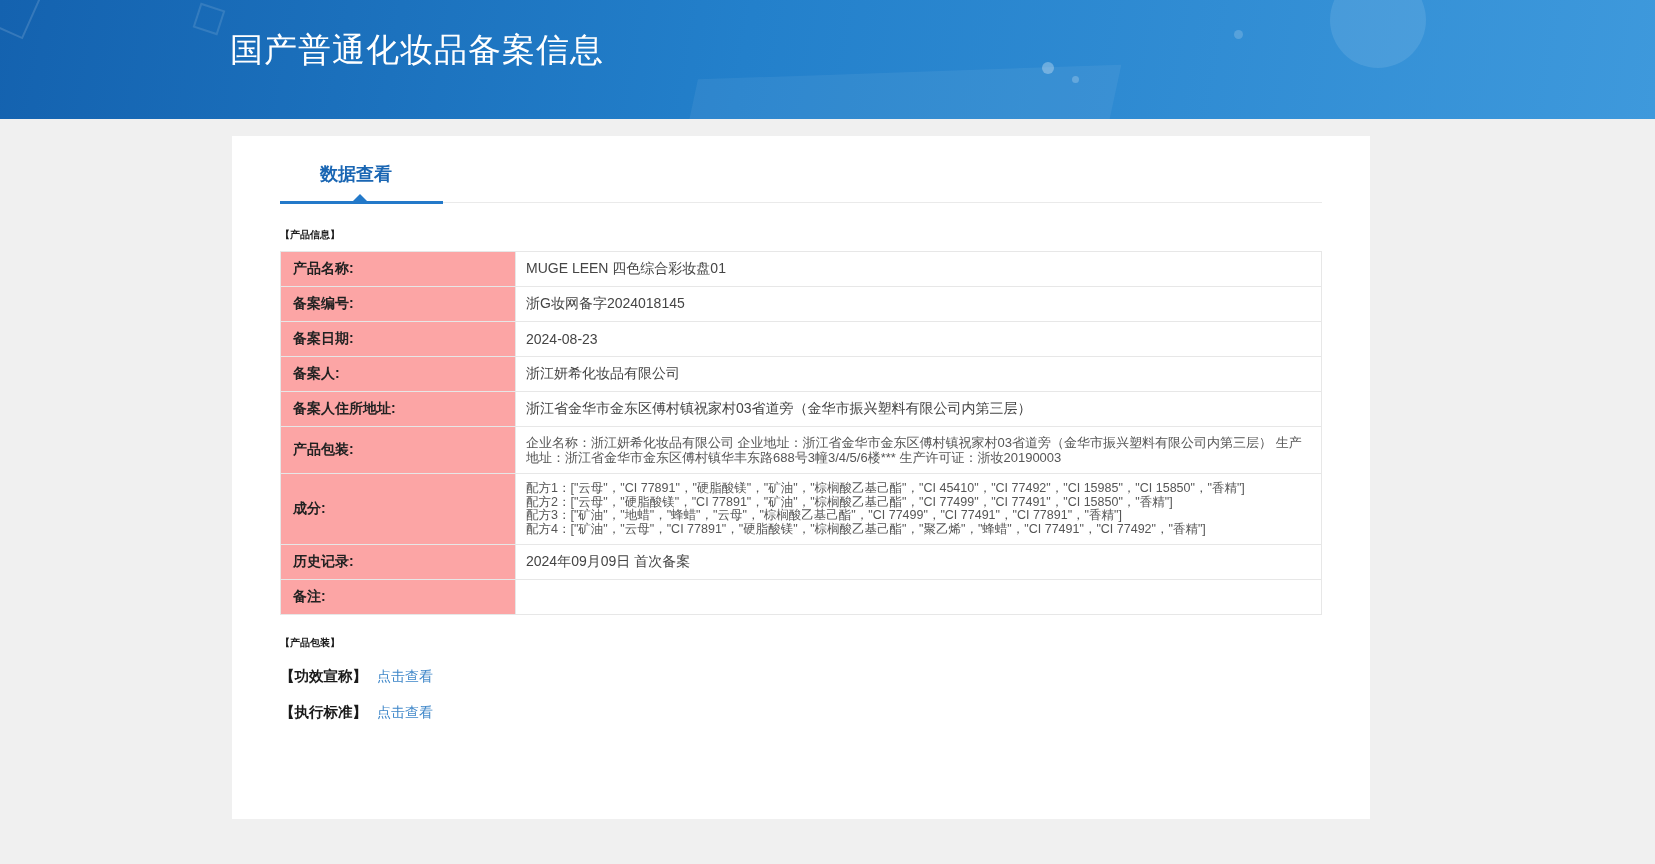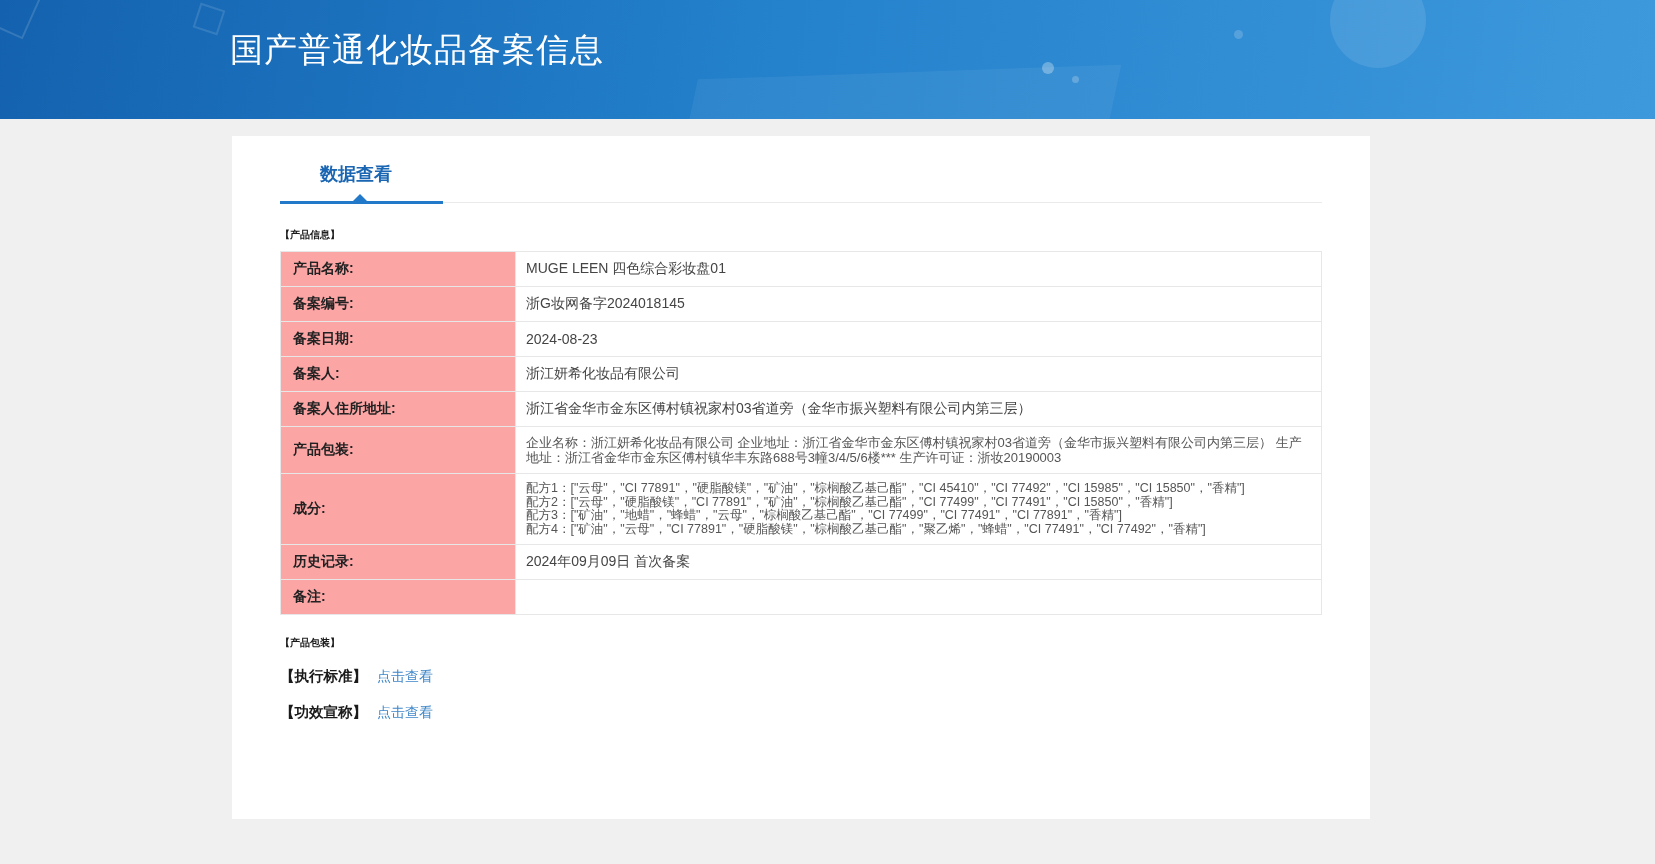--- a/index.html
+++ b/index.html
@@ -146,20 +146,20 @@
       <tr>
         <td class="lbl">备注:</td>
         <td class="val"></td>
       </tr>
     </tbody>
   </table>
 
   <div class="section-title pack-title">【产品包装】</div>
 
   <div class="link-row">
-    <span class="row-title">【执行标准】</span><a class="view-link">点击查看</a>
+    <span class="row-title">【功效宣称】</span><a class="view-link">点击查看</a>
   </div>
 
   <div class="link-row">
-    <span class="row-title">【功效宣称】</span><a class="view-link">点击查看</a>
+    <span class="row-title">【执行标准】</span><a class="view-link">点击查看</a>
   </div>
 
 </div>
 
 </body></html>

